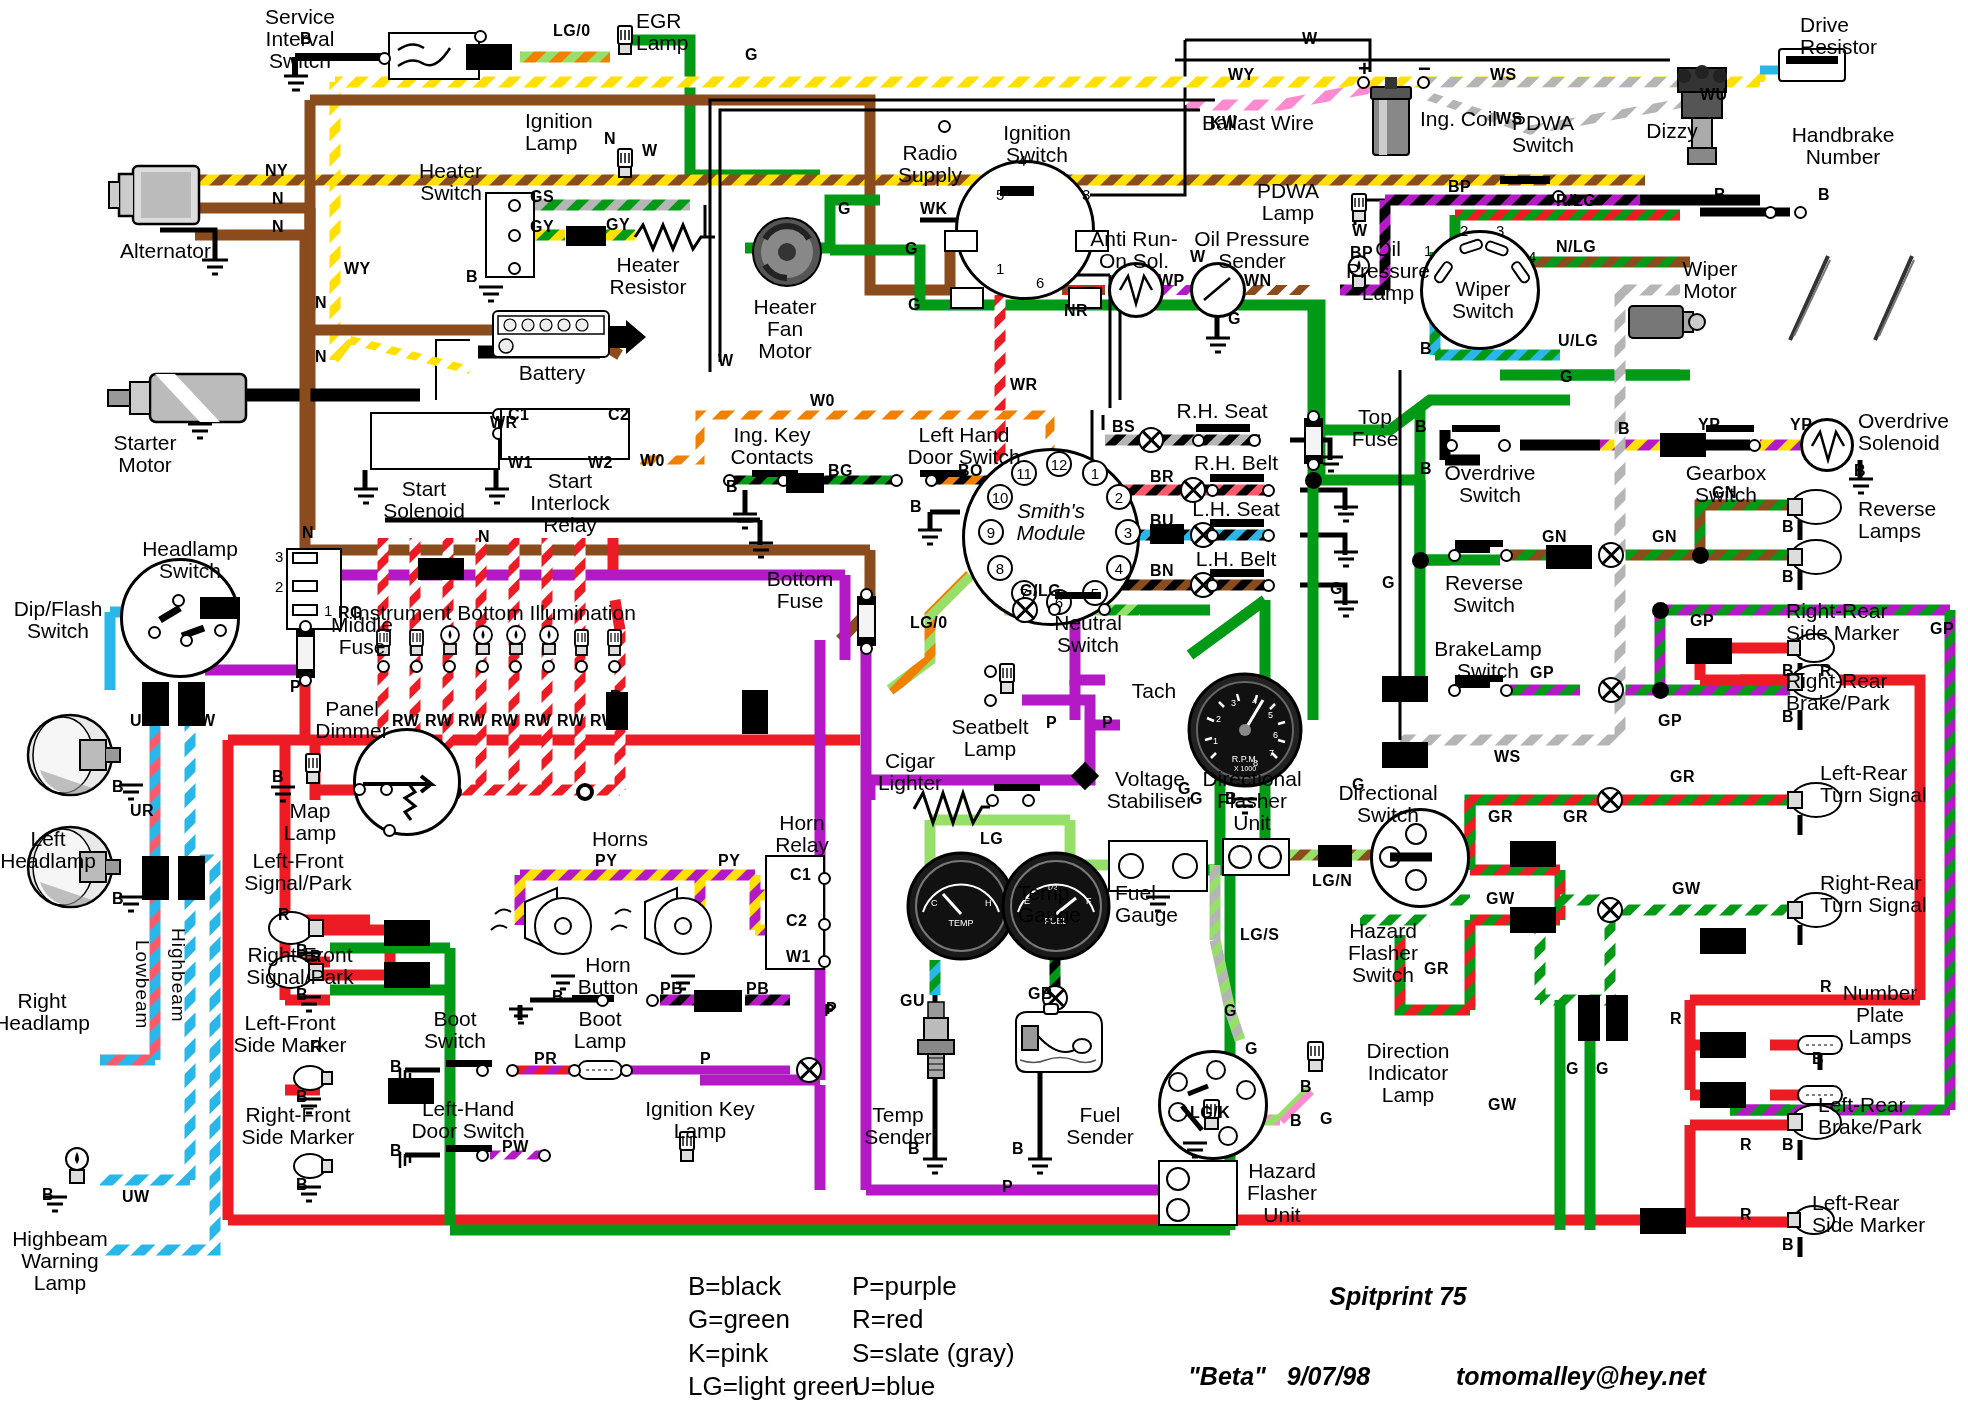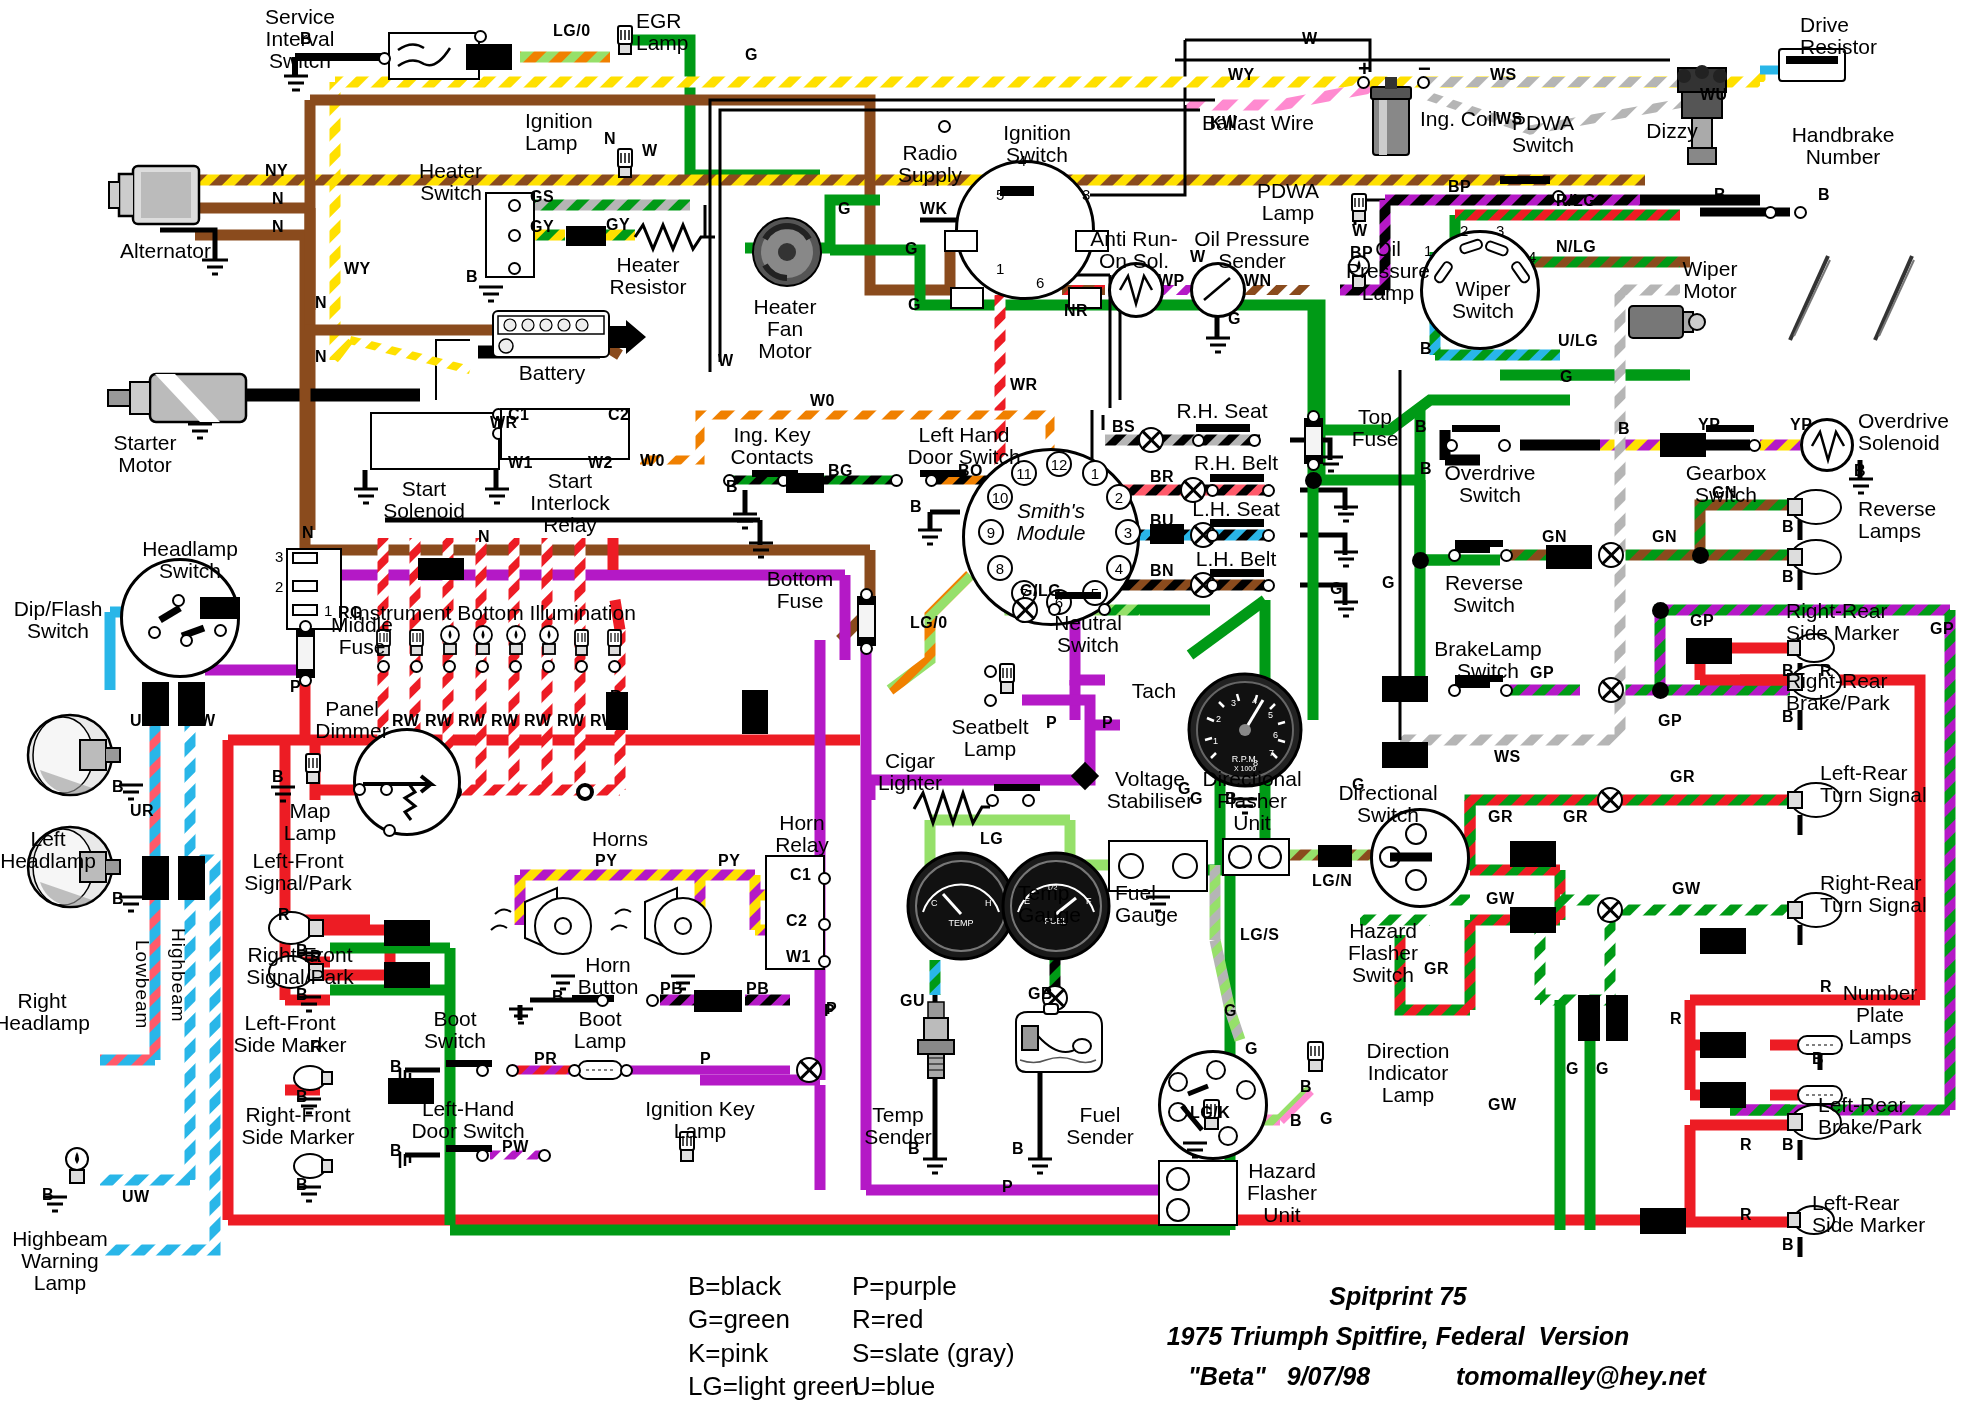--- a/index.html
+++ b/index.html
@@ -1734,17 +1734,16 @@
 LG=light green
 N=brown
 O=orange</div>
 <div class="legend" style="left:852px;top:1270px">P=purple
 R=red
 S=slate (gray)
 U=blue
 W=white
 Y=yellow</div>
 <div class="title c" style="left:1398px;top:1282px">Spitprint 75</div>
-<div class="title c" style="left:1398px;top:1322px">1975 Triumph Spitfire, Federal  Version</div>
 <div class="title" style="left:1188px;top:1362px">"Beta"   9/07/98</div>
 <div class="title" style="left:1456px;top:1362px">tomomalley@hey.net</div>
 
 </div>
 
 </body></html>

